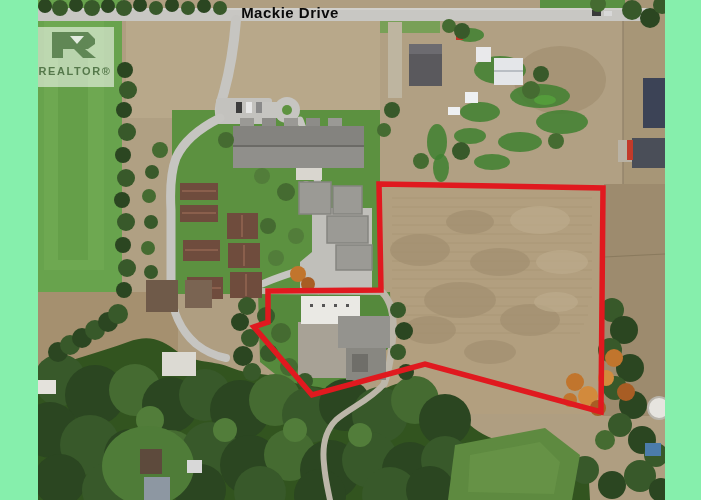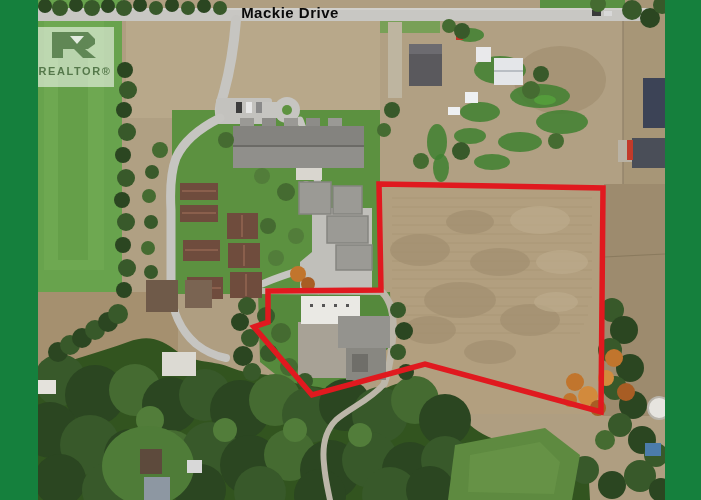--- a/index.html
+++ b/index.html
@@ -1,16 +1,16 @@
 <!DOCTYPE html>
 <html><head>
 <meta charset="utf-8">
 <style>
   html,body{margin:0;padding:0;background:#ffffff;}
-  #stage{position:relative;width:701px;height:500px;background:#15803d;overflow:hidden;
+  #stage{position:relative;width:701px;height:500px;background:#86efac;overflow:hidden;
          font-family:"Liberation Sans",sans-serif;}
   #stage svg{position:absolute;left:0;top:0;}
   .t1{fill:#2b4621}.t2{fill:#38592a}.t3{fill:#456b31}.t4{fill:#527d3a}
   .to1{fill:#c1752d}.to2{fill:#a85d24}.to3{fill:#d28a3c}
   .road{fill:none;stroke:#c6c5c1;stroke-linecap:round}
   .lane{fill:none;stroke:#bcb6a9;stroke-linecap:round}
   .stria{stroke:#a2906e;stroke-width:0.9;opacity:0.5}
   .mottle{fill:#a08d6e;opacity:0.65}
   .mottle2{fill:#bcab8c;opacity:0.7}
   .gpatch{fill:#3f8030;opacity:0.85}

